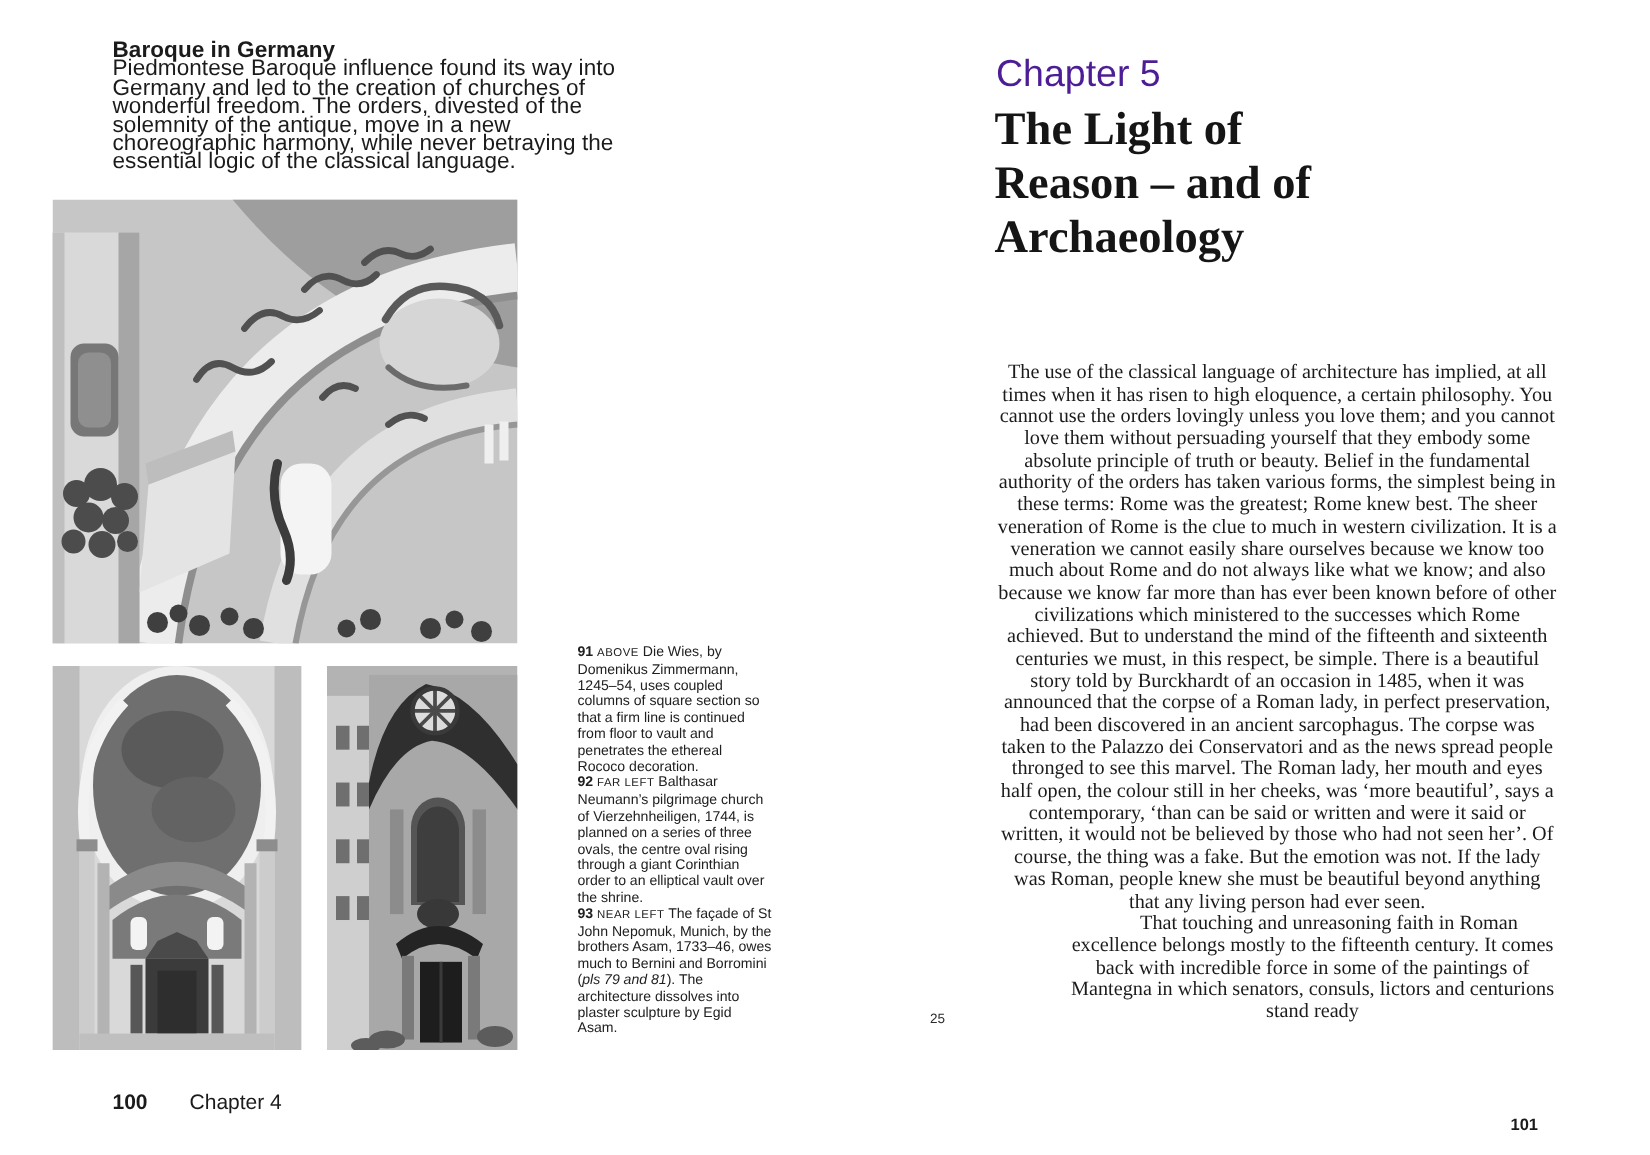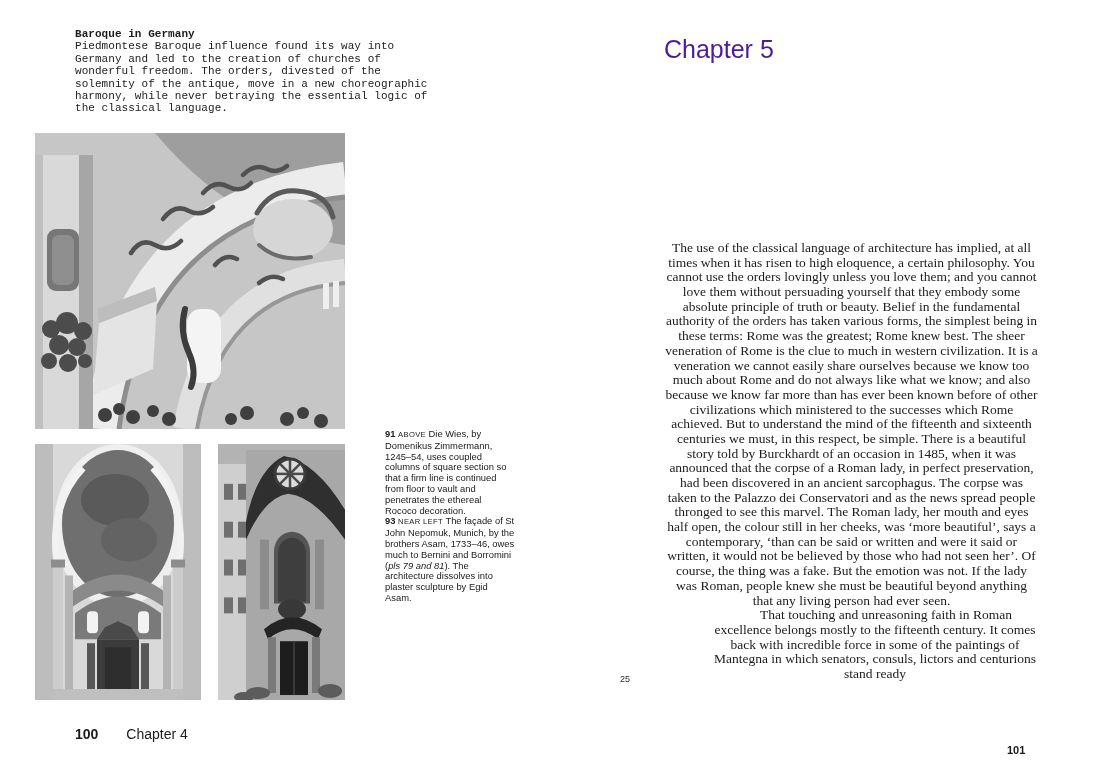--- a/index.html
+++ b/index.html
@@ -3,21 +3,21 @@
 <meta charset="utf-8">
 <style>
   html,body { margin:0; padding:0; background:#ffffff; }
   .spread {
     position:relative; width:1100px; height:770px; background:#ffffff;
     font-family:"Liberation Sans", sans-serif; color:#1b1b1b; overflow:hidden;
   }
 
   
   .intro { position:absolute; left:75px; top:28px; width:358px;
-           font-size:11px; line-height:12.4px; letter-spacing:0.05px;font-family:Liberation Mono, monospace; }
+           font-size:15px; line-height:12.4px; letter-spacing:0.05px; }
   .intro-heading { font-weight:bold; }
 
   figure { margin:0; position:absolute; padding:0; }
   .photo-a { left:35px;  top:133px; width:310px; height:296px; }
   .photo-b { left:35px;  top:444px; width:166px; height:256px; }
   .photo-c { left:218px; top:444px; width:127px; height:256px; }
   figure svg { display:block; width:100%; height:100%; }
 
   .captions { position:absolute; left:385px; top:429px; width:130px;
               font-size:9.4px; line-height:10.8px; color:#202020; }
@@ -180,31 +180,39 @@
         <ellipse cx="112" cy="248" rx="12" ry="7"></ellipse>
         <ellipse cx="26" cy="254" rx="10" ry="5"></ellipse>
       </g>
     </svg>
   </figure>
 
   <aside class="captions">
     <p class="caption"><span class="cap-num">91</span>
       <span class="cap-pos">ABOVE</span>
       <span>Die Wies, by Domenikus Zimmermann, 1245–54, uses coupled columns of square section so that a firm line is continued from floor to vault and penetrates the ethereal Rococo decoration.</span></p>
+    <p class="caption"><span class="cap-num">92</span>
+      <span class="cap-pos">FAR LEFT</span>
+      <span>Balthasar Neumann’s pilgrimage church of Vierzehnheiligen, 1744, is planned on a series of three ovals, the centre oval rising through a giant Corinthian order to an elliptical vault over the shrine.</span></p>
     <p class="caption"><span class="cap-num">93</span>
       <span class="cap-pos">NEAR LEFT</span>
       <span>The façade of St John Nepomuk, Munich, by the brothers Asam, 1733–46, owes much to Bernini and Borromini (</span><i>pls 79 and 81</i><span>). The architecture dissolves into plaster sculpture by Egid Asam.</span></p>
   </aside>
 
   <div class="footer-left">
     <span class="folio">100</span><span class="running-head">Chapter 4</span>
   </div>
 
   <div class="chapter-label">Chapter 5</div>
 
+  <div class="chapter-title">
+    <div>The Light of</div>
+    <div>Reason – and of</div>
+    <div>Archaeology</div>
+  </div>
 
   <div class="margin-note">25</div>
 
   <div class="body-text">
     <p>The use of the classical language of architecture has implied, at all times when it has risen to high eloquence, a certain philosophy. You cannot use the orders lovingly unless you love them; and you cannot love them without persuading yourself that they embody some absolute principle of truth or beauty. Belief in the fundamental authority of the orders has taken various forms, the simplest being in these terms: Rome was the greatest; Rome knew best. The sheer veneration of Rome is the clue to much in western civilization. It is a veneration we cannot easily share ourselves because we know too much about Rome and do not always like what we know; and also because we know far more than has ever been known before of other civilizations which ministered to the successes which Rome achieved. But to understand the mind of the fifteenth and sixteenth centuries we must, in this respect, be simple. There is a beautiful story told by Burckhardt of an occasion in 1485, when it was announced that the corpse of a Roman lady, in perfect preservation, had been discovered in an ancient sarcophagus. The corpse was taken to the Palazzo dei Conservatori and as the news spread people thronged to see this marvel. The Roman lady, her mouth and eyes half open, the colour still in her cheeks, was ‘more beautiful’, says a contemporary, ‘than can be said or written and were it said or written, it would not be believed by those who had not seen her’. Of course, the thing was a fake. But the emotion was not. If the lady was Roman, people knew she must be beautiful beyond anything that any living person had ever seen.</p>
     <p class="indented">That touching and unreasoning faith in Roman excellence belongs mostly to the fifteenth century. It comes back with incredible force in some of the paintings of Mantegna in which senators, consuls, lictors and centurions stand ready</p>
   </div>
 
   <div class="footer-right">
     <span>101</span>

